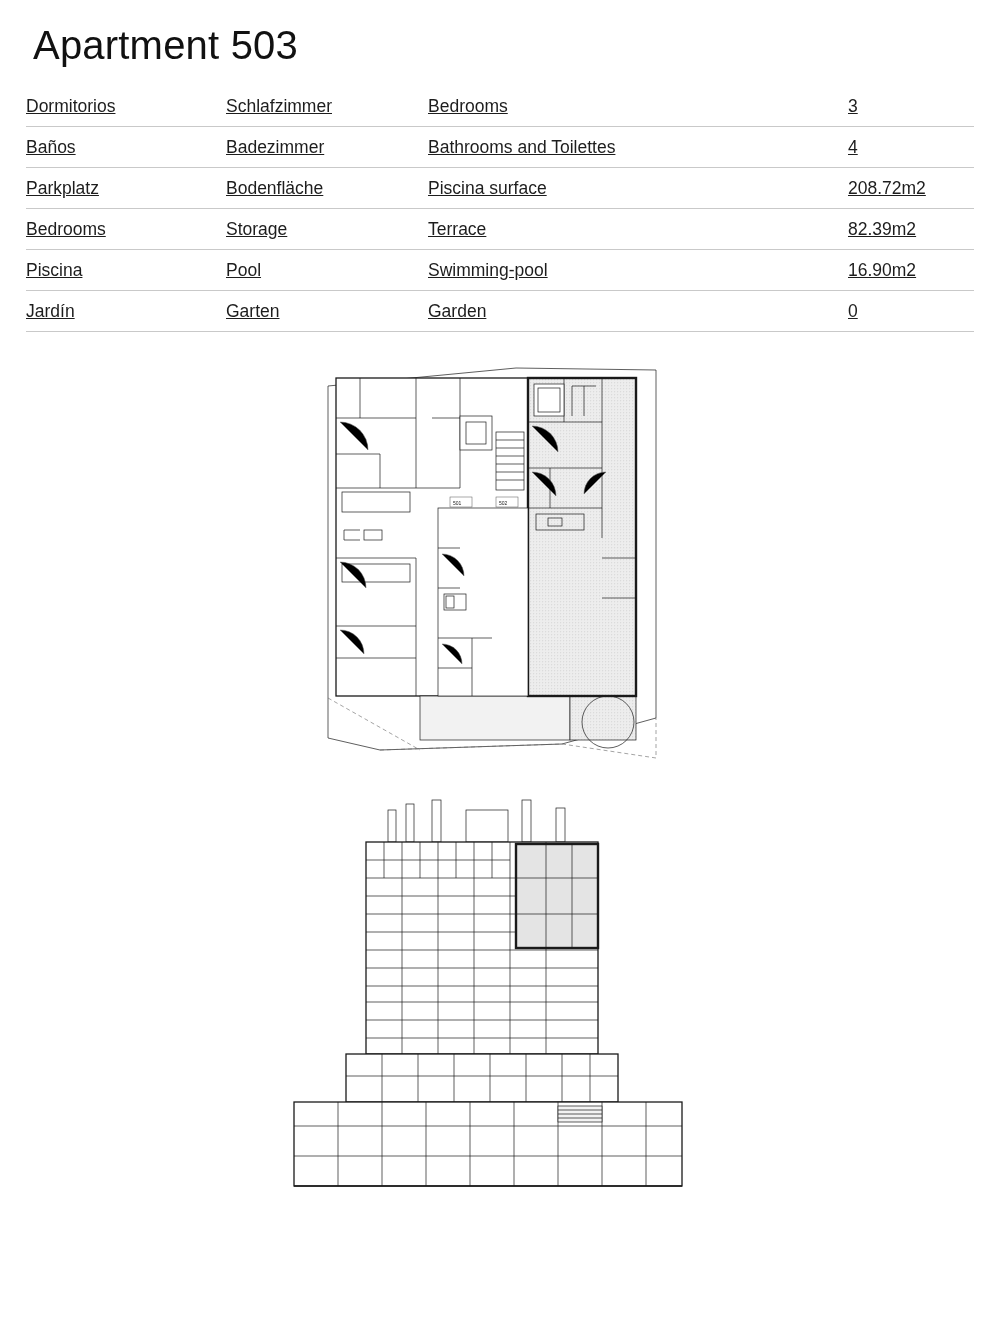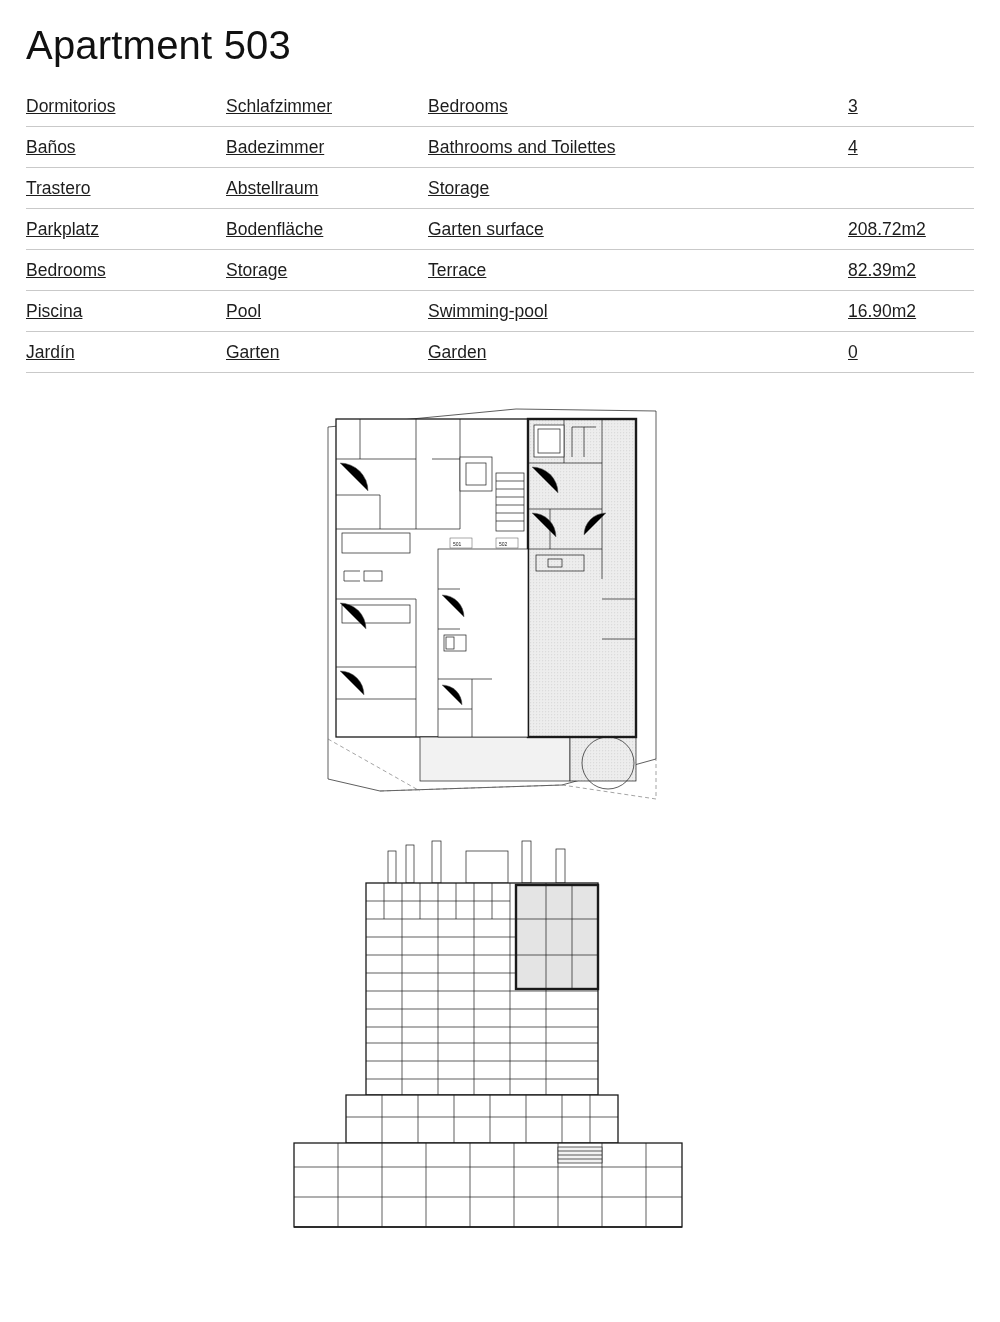--- a/index.html
+++ b/index.html
@@ -19,21 +19,21 @@
     width: 1000px;
     height: 1322px;
     position: relative;
     box-sizing: border-box;
     padding: 0 26px;
   }
   .title {
     font-size: 40px;
     font-weight: 400;
     letter-spacing: 0.2px;
-    margin: 22px 0 18px 0;
+    margin: 22px 0 18px 7px;
     line-height: 1.15;
     color: #111111;
   }
   table.spec {
     width: 948px;
     border-collapse: collapse;
     table-layout: fixed;
   }
   table.spec td {
     border-bottom: 1px solid #c9c9c9;
@@ -97,29 +97,23 @@
         <td class="c-en">Bedrooms</td>
         <td class="c-val">3</td>
       </tr>
       <tr>
         <td class="c-es">Baños</td>
         <td class="c-de">Badezimmer</td>
         <td class="c-en">Bathrooms and Toilettes</td>
         <td class="c-val">4</td>
       </tr>
       <tr>
-        <td class="c-es">Trastero</td>
-        <td class="c-de">Abstellraum</td>
-        <td class="c-en">Storage</td>
-        <td class="c-val"></td>
-      </tr>
-      <tr>
         <td class="c-es">Parkplatz</td>
         <td class="c-de">Bodenfläche</td>
-        <td class="c-en">Garten surface</td>
+        <td class="c-en">Piscina surface</td>
         <td class="c-val">208.72m2</td>
       </tr>
       <tr>
         <td class="c-es">Bedrooms</td>
         <td class="c-de">Storage</td>
         <td class="c-en">Terrace</td>
         <td class="c-val">82.39m2</td>
       </tr>
       <tr>
         <td class="c-es">Piscina</td>

